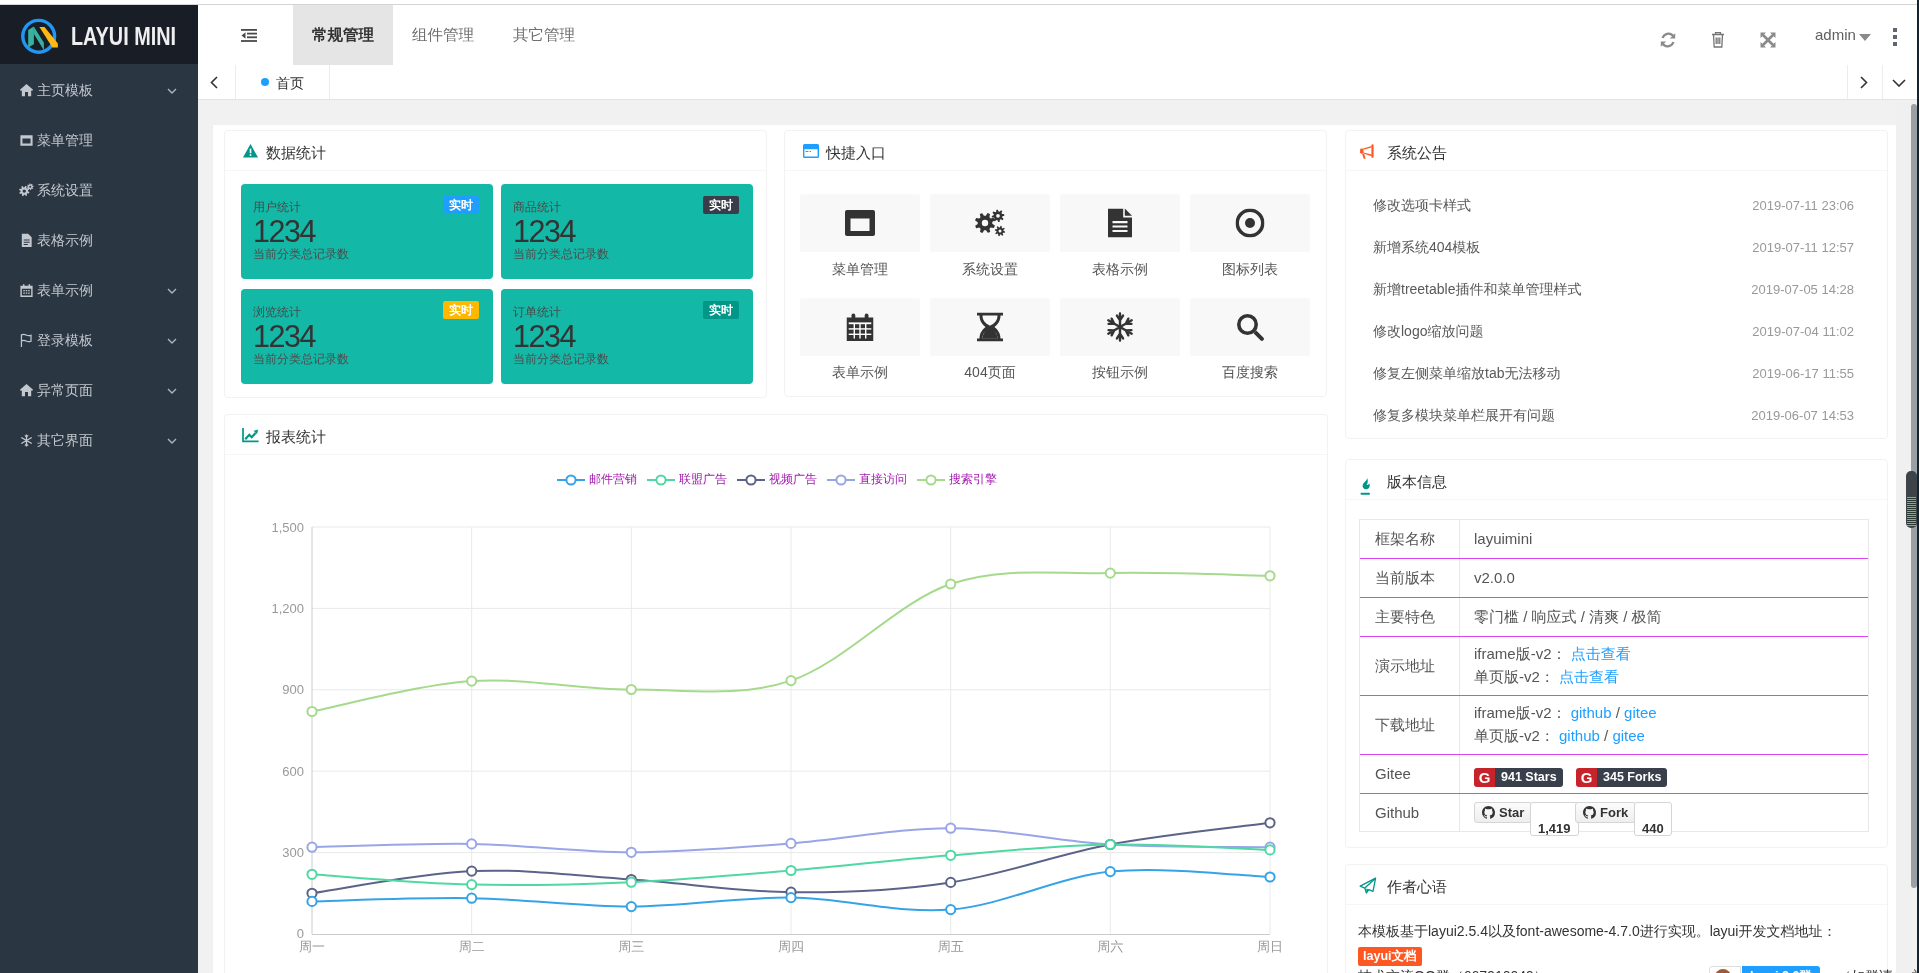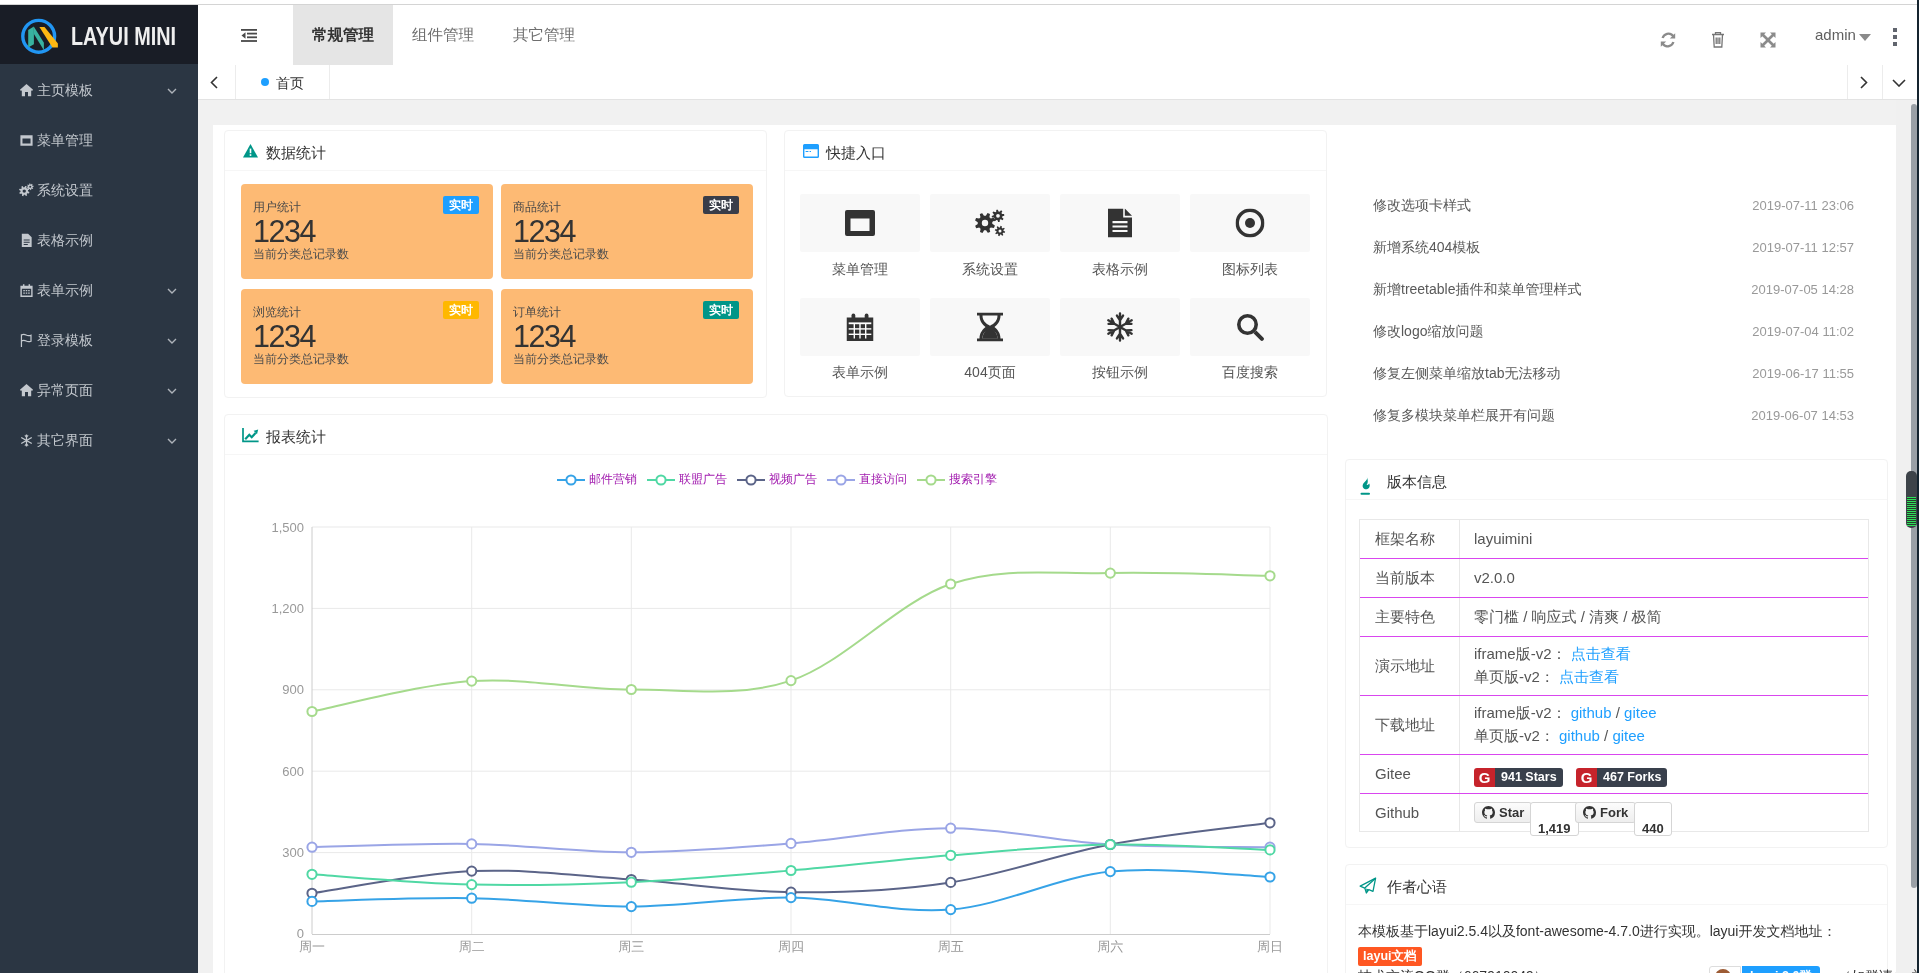--- a/index.html
+++ b/index.html
@@ -33,21 +33,21 @@
 
 #bodybg { left:198px; top:100px; width:1721px; height:873px; background:#f1f1f1; }
 #whitepanel { left:213px; top:125px; width:1683px; height:848px; background:#fff; }
 
 .card { position:absolute; background:#fff; border:1px solid #f2f2f2; border-radius:4px; }
 .chead { position:absolute; left:0; top:0; right:0; height:40px; border-bottom:1px solid #f6f6f6; }
 .chead .ct { position:absolute; left:41px; top:13px; font-size:15px; color:#333; }
 .chead svg { position:absolute; left:18px; top:13px; }
 
 
-.sbox { position:absolute; width:252px; height:95px; background:#fdba74; border-radius:4px; }
+.sbox { position:absolute; width:252px; height:95px; background:#14b8a6; border-radius:4px; }
 .sbox .sl { position:absolute; left:12px; top:15px; font-size:12px; color:#484848; }
 .sbox .sbadge { position:absolute; right:14px; top:12px; height:18px; line-height:18px; padding:0 6px; border-radius:2px; color:#fff; font-size:12px; font-weight:bold; }
 .sbox .snum { position:absolute; left:12px; top:30px; font-size:30.5px; letter-spacing:-1.5px; color:#333; }
 .sbox .sdesc { position:absolute; left:12px; top:62px; font-size:12px; color:#4d4d4d;text-align:center; }
 
 
 .tile { position:absolute; width:120px; height:58px; background:#f8f8f8; border-radius:2px; }
 .tile svg { position:absolute; left:50%; top:50%; transform:translate(-50%,-50%); }
 .tlabel { position:absolute; width:120px; text-align:center; font-size:14px; color:#555; }
 
@@ -467,20 +467,33 @@
               <circle cx="790" cy="896.6" r="4.6"></circle>
               <circle cx="949.7" cy="908.6" r="4.6"></circle>
               <circle cx="1109.3" cy="870.6" r="4.6"></circle>
               <circle cx="1269" cy="876" r="4.6"></circle>
             </g>
       </g>
     </g>
   </svg>
 </div>
 
+<div class="card" style="left:1345px;top:130px;width:543px;height:309px">
+  <div class="chead" style="left:0;top:0">
+    <svg width="16" height="15" viewBox="0 0 16 15" style="left:13px">
+          <g fill="#ff5722">
+            <rect x="12.4" y="0.3" width="2.2" height="13.6" rx="1.1"></rect>
+            <path d="M12.6 2.0 L4.3 4.6 V5.8 L12.6 3.6 Z M12.6 12.2 L4.3 9.6 V8.4 L12.6 10.6 Z"></path>
+            <rect x="1.1" y="4.6" width="3.4" height="5.1" rx="1.4"></rect>
+            <path d="M3.2 9.9 L4.7 14.7 H6.7 L5.2 9.9 Z"></path>
+          </g>
+        </svg>
+    <span class="ct">系统公告</span>
+  </div>
+</div>
 <div class="nitem" style="top:184px">
       <span class="nt">修改选项卡样式</span>
       <span class="nd">2019-07-11 23:06</span>
     </div>
 <div class="nitem" style="top:226px">
       <span class="nt">新增系统404模板</span>
       <span class="nd">2019-07-11 12:57</span>
     </div>
 <div class="nitem" style="top:268px">
       <span class="nt">新增treetable插件和菜单管理样式</span>
@@ -533,21 +546,21 @@
     <span class="vval" style="top:31px">单页版-v2： <a class="blue">github</a> / <a class="blue">gitee</a></span>
   </div>
   <div class="vrow" style="top:235px;height:39px">
     <span class="vlabel" style="top:10px">Gitee</span>
     <span class="gbadge" style="left:114px">
           <span class="gg">G</span>
           <span class="gl">941 Stars</span>
         </span>
     <span class="gbadge" style="left:216px">
           <span class="gg">G</span>
-          <span class="gl">467 Forks</span>
+          <span class="gl">345 Forks</span>
         </span>
   </div>
   <div class="vrow" style="top:274px;height:39px">
     <span class="vlabel" style="top:10px">Github</span>
     <span class="ghbtn" style="left:114px">
           <svg width="13" height="13" viewBox="0 0 16 16">
             <path fill="#333" d="M8 0C3.58 0 0 3.58 0 8c0 3.54 2.29 6.53 5.47 7.59.4.07.55-.17.55-.38 0-.19-.01-.82-.01-1.49-2.01.37-2.53-.49-2.69-.94-.09-.23-.48-.94-.82-1.13-.28-.15-.68-.52-.01-.53.63-.01 1.08.58 1.23.82.72 1.21 1.87.87 2.33.66.07-.52.28-.87.51-1.07-1.78-.2-3.64-.89-3.64-3.95 0-.87.31-1.59.82-2.15-.08-.2-.36-1.02.08-2.12 0 0 .67-.21 2.2.82.64-.18 1.32-.27 2-.27s1.36.09 2 .27c1.53-1.04 2.2-.82 2.2-.82.44 1.1.16 1.92.08 2.12.51.56.82 1.27.82 2.15 0 3.07-1.87 3.75-3.65 3.95.29.25.54.73.54 1.48 0 1.07-.01 1.93-.01 2.2 0 .21.15.46.55.38A8.01 8.01 0 0 0 16 8c0-4.42-3.58-8-8-8z"></path>
           </svg>
           <span>Star</span>
         </span>

